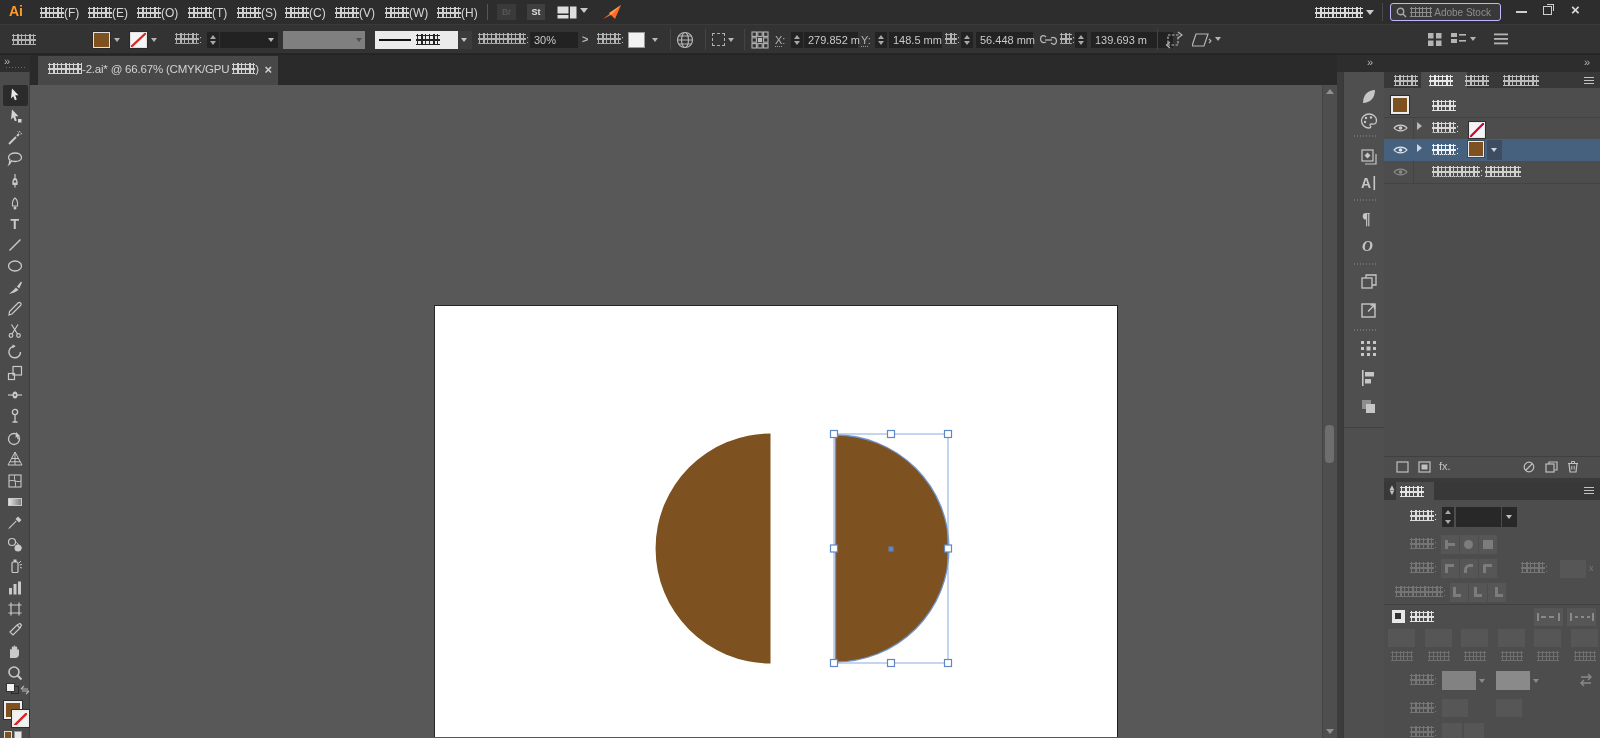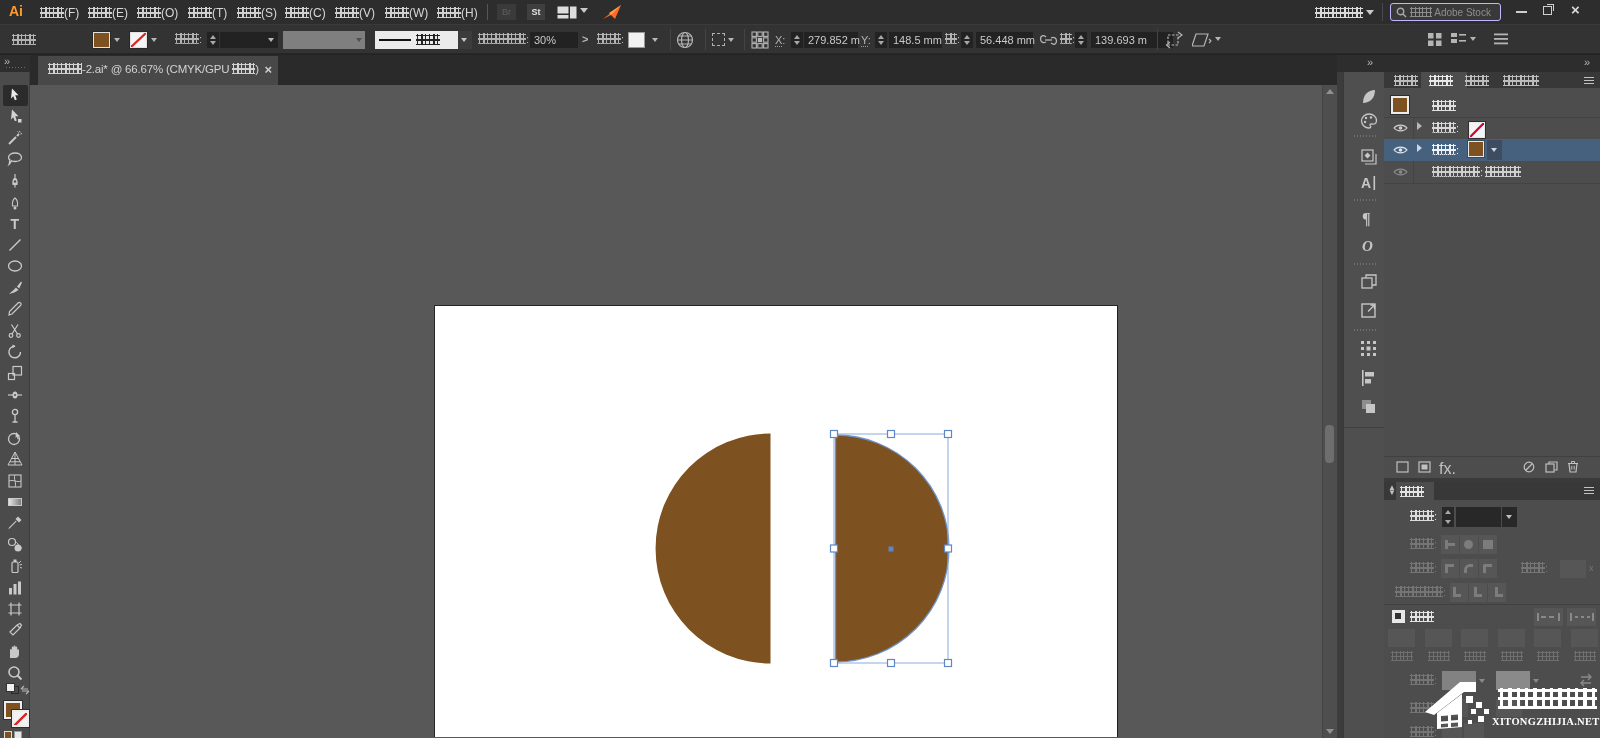--- a/index.html
+++ b/index.html
@@ -460,21 +460,21 @@
 <div class="lbl" style="left:48px;top:94px"><span class="zh u" style="width:48px;--c:#d0d0d0;padding-bottom:1px"></span><span style="color:#d0d0d0">:</span><span class="zh" style="width:36px;--c:#d0d0d0;margin-left:2px"></span></div>
 <div class="ab" style="left:0;top:111px;width:216px;height:1px;background:#434343"></div>
 <div class="ab" style="left:0;top:384px;width:216px;height:1px;background:#404040"></div>
 <svg class="ab" style="left:12px;top:389px" width="13" height="12" viewBox="0 0 13 12">
         <rect x="1" y="1" width="11" height="10" fill="none" stroke="#c0c0c0" stroke-width="1.2"></rect>
       </svg>
 <svg class="ab" style="left:34px;top:389px" width="13" height="12" viewBox="0 0 13 12">
         <rect x="1" y="1" width="11" height="10" fill="none" stroke="#c0c0c0" stroke-width="1.2"></rect>
         <rect x="3.5" y="3.5" width="6" height="5" fill="#c0c0c0"></rect>
       </svg>
-<div class="ab" style="left:55px;top:388px;font-size:16px;color:#c0c0c0">fx.</div>
+<div class="ab" style="left:55px;top:388px;font-size:11px;color:#c0c0c0">fx.</div>
 <svg class="ab" style="left:139px;top:389px" width="12" height="12" viewBox="0 0 12 12">
         <circle cx="6" cy="6" r="4.8" fill="none" stroke="#c0c0c0" stroke-width="1.2"></circle>
         <path d="M2.5 9.5 L9.5 2.5" stroke="#c0c0c0" stroke-width="1.2"></path>
       </svg>
 <svg class="ab" style="left:161px;top:389px" width="13" height="12" viewBox="0 0 13 12">
         <rect x="1" y="3" width="8" height="8" fill="none" stroke="#c0c0c0" stroke-width="1.2"></rect>
         <path d="M4 3 L4 1 L12 1 L12 9 L9 9" fill="none" stroke="#c0c0c0" stroke-width="1.2"></path>
       </svg>
 <svg class="ab" style="left:183px;top:388px" width="12" height="13" viewBox="0 0 12 13">
         <path d="M2 3.5 L10 3.5 L9 12 L3 12 Z" fill="none" stroke="#c0c0c0" stroke-width="1.2"></path>
@@ -564,29 +564,12 @@
 <svg class="ab" style="left:194px;top:601px" width="16" height="14" viewBox="0 0 16 14">
         <path d="M3 4 L13 4 M10 1 L13 4 L10 7 M13 10 L3 10 M6 7 L3 10 L6 13" fill="none" stroke="#8a8a8a" stroke-width="1.4"></path>
       </svg>
 <div class="lbl" style="left:26px;top:630px"><span class="zh" style="width:24px;--c:#757575"></span><span style="color:#757575">:</span></div>
 <div class="ab" style="left:58px;top:627px;width:26px;height:18px;background:#565656"></div>
 <div class="ab" style="left:112px;top:627px;width:26px;height:18px;background:#565656"></div>
 <div class="lbl" style="left:26px;top:654px"><span class="zh" style="width:24px;--c:#757575"></span><span style="color:#757575">:</span></div>
 <div class="ab" style="left:58px;top:651px;width:20px;height:16px;background:#565656"></div>
 <div class="ab" style="left:80px;top:651px;width:20px;height:16px;background:#565656"></div>
 </div>
-<div id="watermark" class="ab" style="left:1424px;top:668px;width:176px;height:70px">
-<svg class="ab" style="left:0;top:10px" width="72" height="52" viewBox="0 0 72 52">
-<g fill="#fff">
-<path d="M1 34 L36 4 L52 4 L52 14 L40 14 L10 37 Z"></path>
-<path d="M12 36 L38 17 L40 25 L40 50 L14 52 Z" fill="none"></path>
-<path d="M13 35 L13 51 L38 49 L38 16 Z M17 38 L24 37.5 L24 43 L17 43.5 Z M27 37 L34 36.5 L34 42 L27 42.5 Z M17 46 L24 45.5 L24 49 L17 49.5 Z M27 45 L34 44.5 L34 48.5 L27 49 Z" fill-rule="evenodd"></path>
-<rect x="42" y="18" width="7" height="7"></rect>
-<rect x="52" y="24" width="6" height="6"></rect>
-<rect x="60" y="31" width="5" height="5"></rect>
-<rect x="47" y="31" width="5" height="5"></rect>
-<rect x="54" y="38" width="6" height="6"></rect>
-<rect x="44" y="42" width="4" height="4"></rect>
-</g>
-      </svg>
-<span class="zhL" style="position:absolute;left:74px;top:20px;width:99px"></span>
-<div class="ab" style="left:68px;top:48px;font-family:'Liberation Serif',serif;font-weight:bold;font-size:10.5px;color:#fff;letter-spacing:0.3px">XITONGZHIJIA.NET</div>
-</div>
 </div>
 </body></html>

